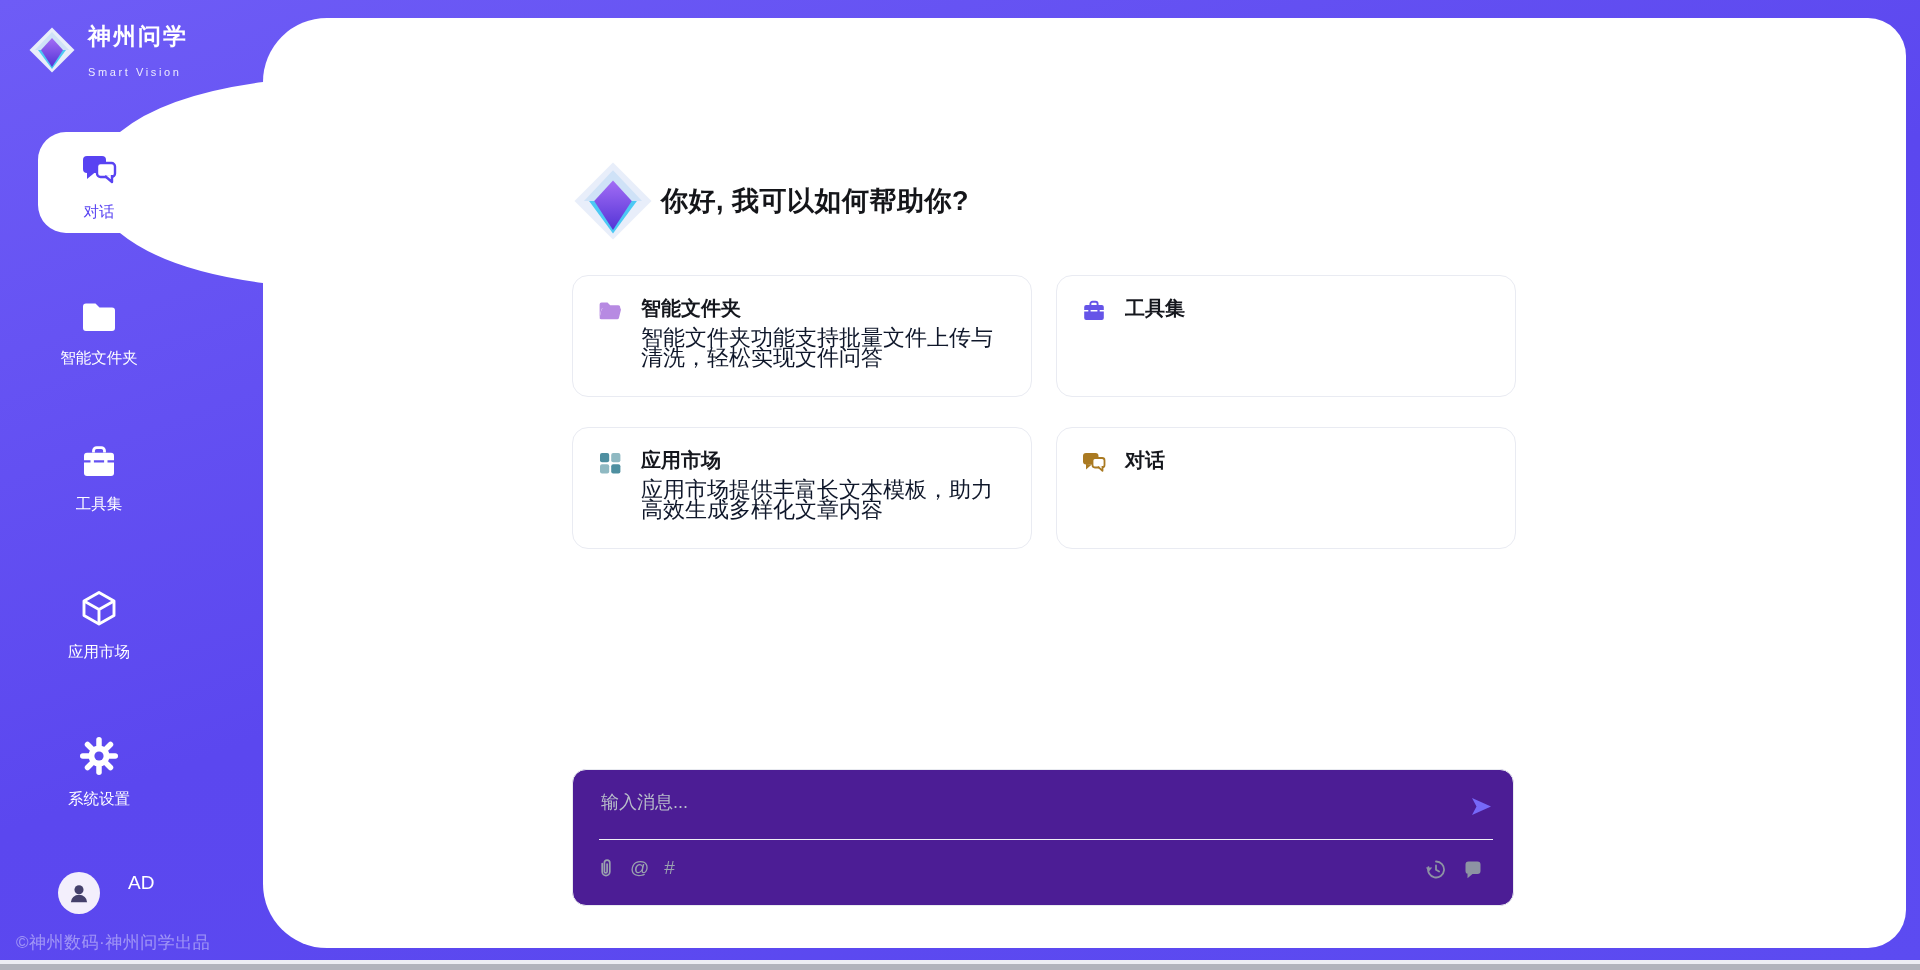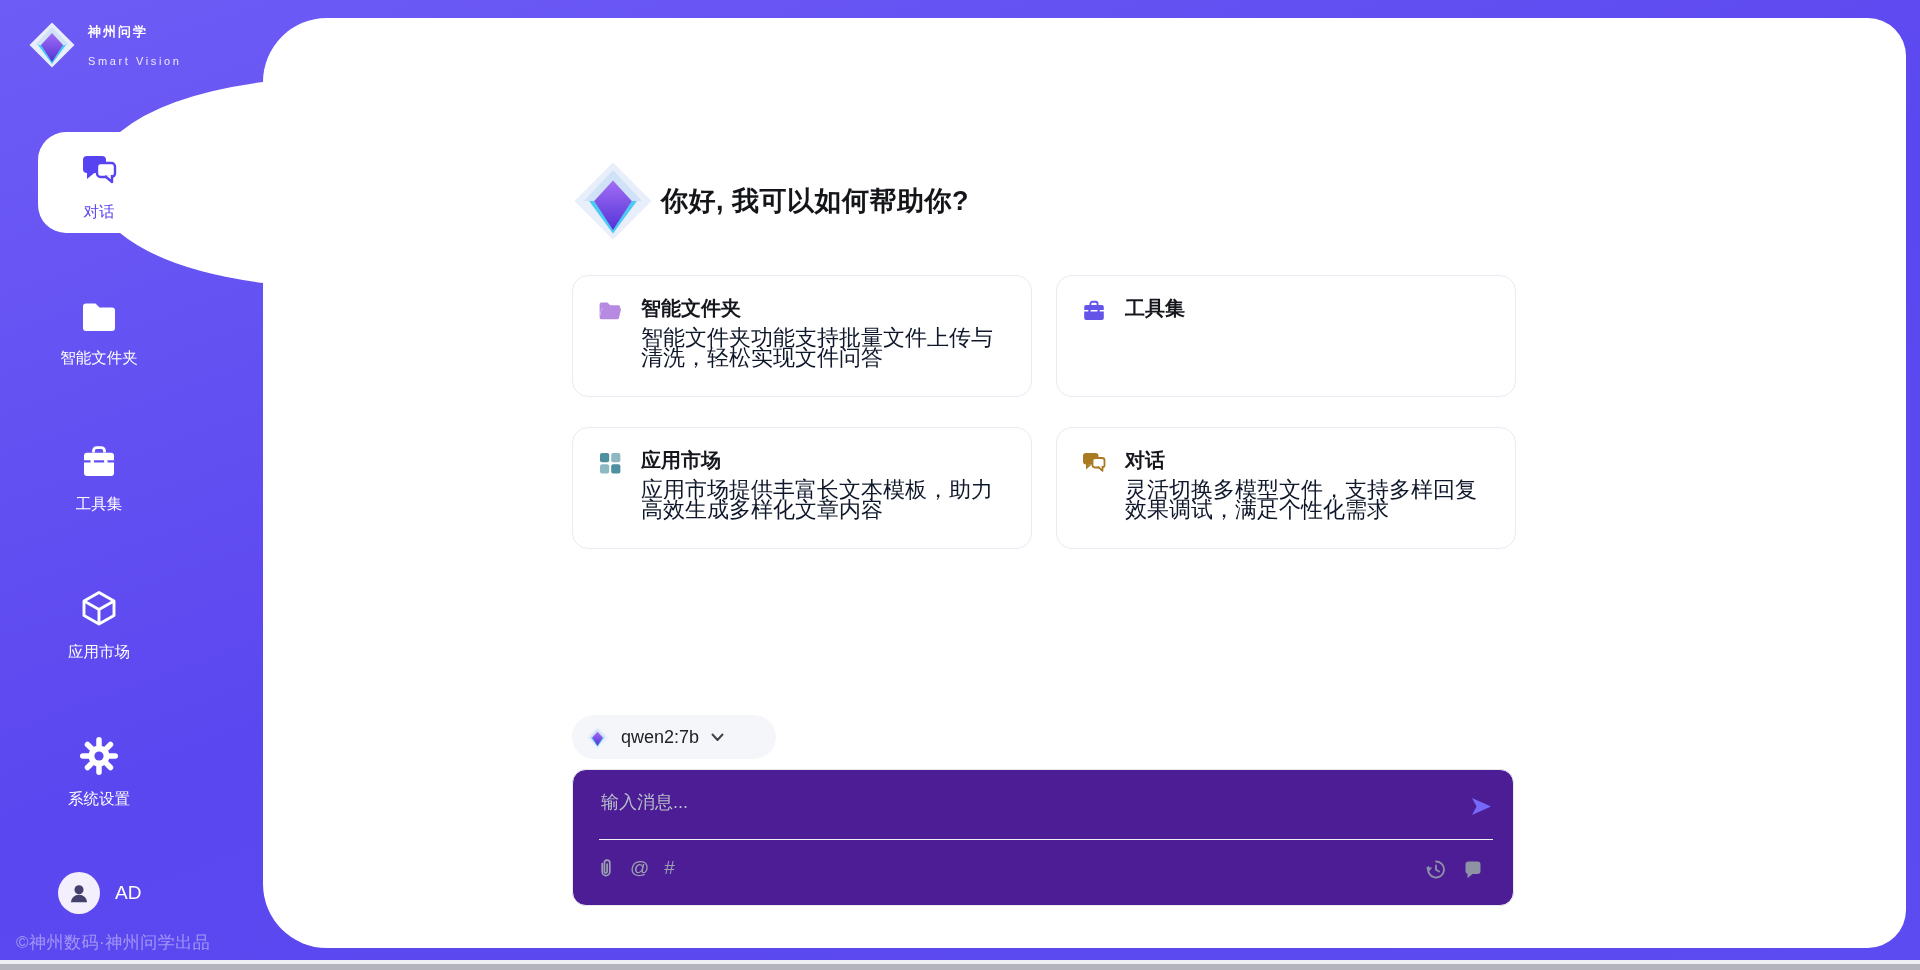--- a/index.html
+++ b/index.html
@@ -10,31 +10,31 @@
   .strip-light{position:absolute;left:0;right:0;bottom:6px;height:4px;background:#ededf3;}
   .strip-dark{position:absolute;left:0;right:0;bottom:0;height:6px;background:#b2b3bc;}
 
   
   .panel{position:absolute;left:263px;top:18px;width:1643px;height:930px;background:#fff;
     border-radius:64px 38px 38px 64px;}
 
   
   .brand{position:absolute;left:28px;top:21px;display:flex;align-items:center;gap:12px;}
   .brand-logo{width:48px;height:48px;}
-  .brand-name{font-size:13px;font-weight:700;color:#fff;letter-spacing:2px;}
+  .brand-name{font-size:23px;font-weight:700;color:#fff;letter-spacing:2px;}
   .brand-sub{font-size:11px;font-weight:400;color:#eceafe;letter-spacing:2.6px;margin-top:14px;}
 
   .tab-shape{position:absolute;left:38px;top:82px;}
 
   .nav-item{position:absolute;left:0;width:198px;display:flex;flex-direction:column;
     align-items:center;gap:8px;cursor:pointer;}
   .nav-label{font-size:15.5px;color:#fff;}
   .nav-item.active .nav-label{color:#5843f2;font-weight:500;}
 
-  .user-row{position:absolute;left:58px;top:872px;display:flex;align-items:center;gap:15px;cursor:pointer;}
+  .user-row{position:absolute;left:58px;top:872px;display:flex;align-items:flex-start;gap:28px;cursor:pointer;}
   .avatar{width:42px;height:42px;border-radius:50%;background:#f3effc;display:flex;
     align-items:center;justify-content:center;}
   .user-name{font-size:19px;color:#fff;font-weight:500;}
   .side-footer{position:absolute;left:16px;top:931px;width:230px;font-size:17px;
     color:rgba(255,255,255,.42);letter-spacing:.5px;}
 
   
   .hero{position:absolute;left:309px;top:142px;display:flex;align-items:center;gap:7px;}
   .hero-logo{width:82px;height:82px;}
   .hero-title{font-size:27px;font-weight:800;color:#141519;letter-spacing:.5px;}
@@ -224,34 +224,24 @@
       <div class="card">
         <span class="card-icon">
           <svg width="26" height="26" viewBox="0 0 26 26">
             <rect x="2" y="3" width="15.5" height="11.5" rx="3" fill="#aa7a22"></rect>
             <path d="M5,14 v5.5 l5.8,-5 z" fill="#aa7a22"></path>
             <rect x="11.5" y="8" width="12" height="9.5" rx="2.4" fill="#fff" stroke="#aa7a22" stroke-width="1.8"></rect>
             <path d="M21.5,16 v4.8 l-4.6,-4.2" fill="#fff" stroke="#aa7a22" stroke-width="1.8" stroke-linejoin="round"></path>
           </svg>
         </span>
         <div class="card-title">对话</div>
-        <div class="card-desc">灵活切换多模型文件，支持多样回复效果调试，满足个性化需求</div>
-      </div>
-
-    </div>
-
-    <div class="model-pill">
-      <svg class="pill-logo" viewBox="0 0 96 96">
-          <use href="#logo-diamond"></use>
-        </svg>
-      <span class="model-name">qwen2:7b</span>
-      <svg width="13" height="9" viewBox="0 0 13 9">
-        <path d="M1.5,1.5 L6.5,7 L11.5,1.5" fill="none" stroke="#3f434c" stroke-width="2" stroke-linecap="round" stroke-linejoin="round"></path>
-      </svg>
-    </div>
+      </div>
+
+    </div>
+
 
     <div class="input-box">
       <div class="placeholder">输入消息...</div>
 
       <svg class="send-btn" viewBox="0 0 23 23">
         <polygon points="2,3 21,11.5 2,20 6.5,11.5" fill="#7668f8"></polygon>
       </svg>
 
       <div class="divider"></div>
 

